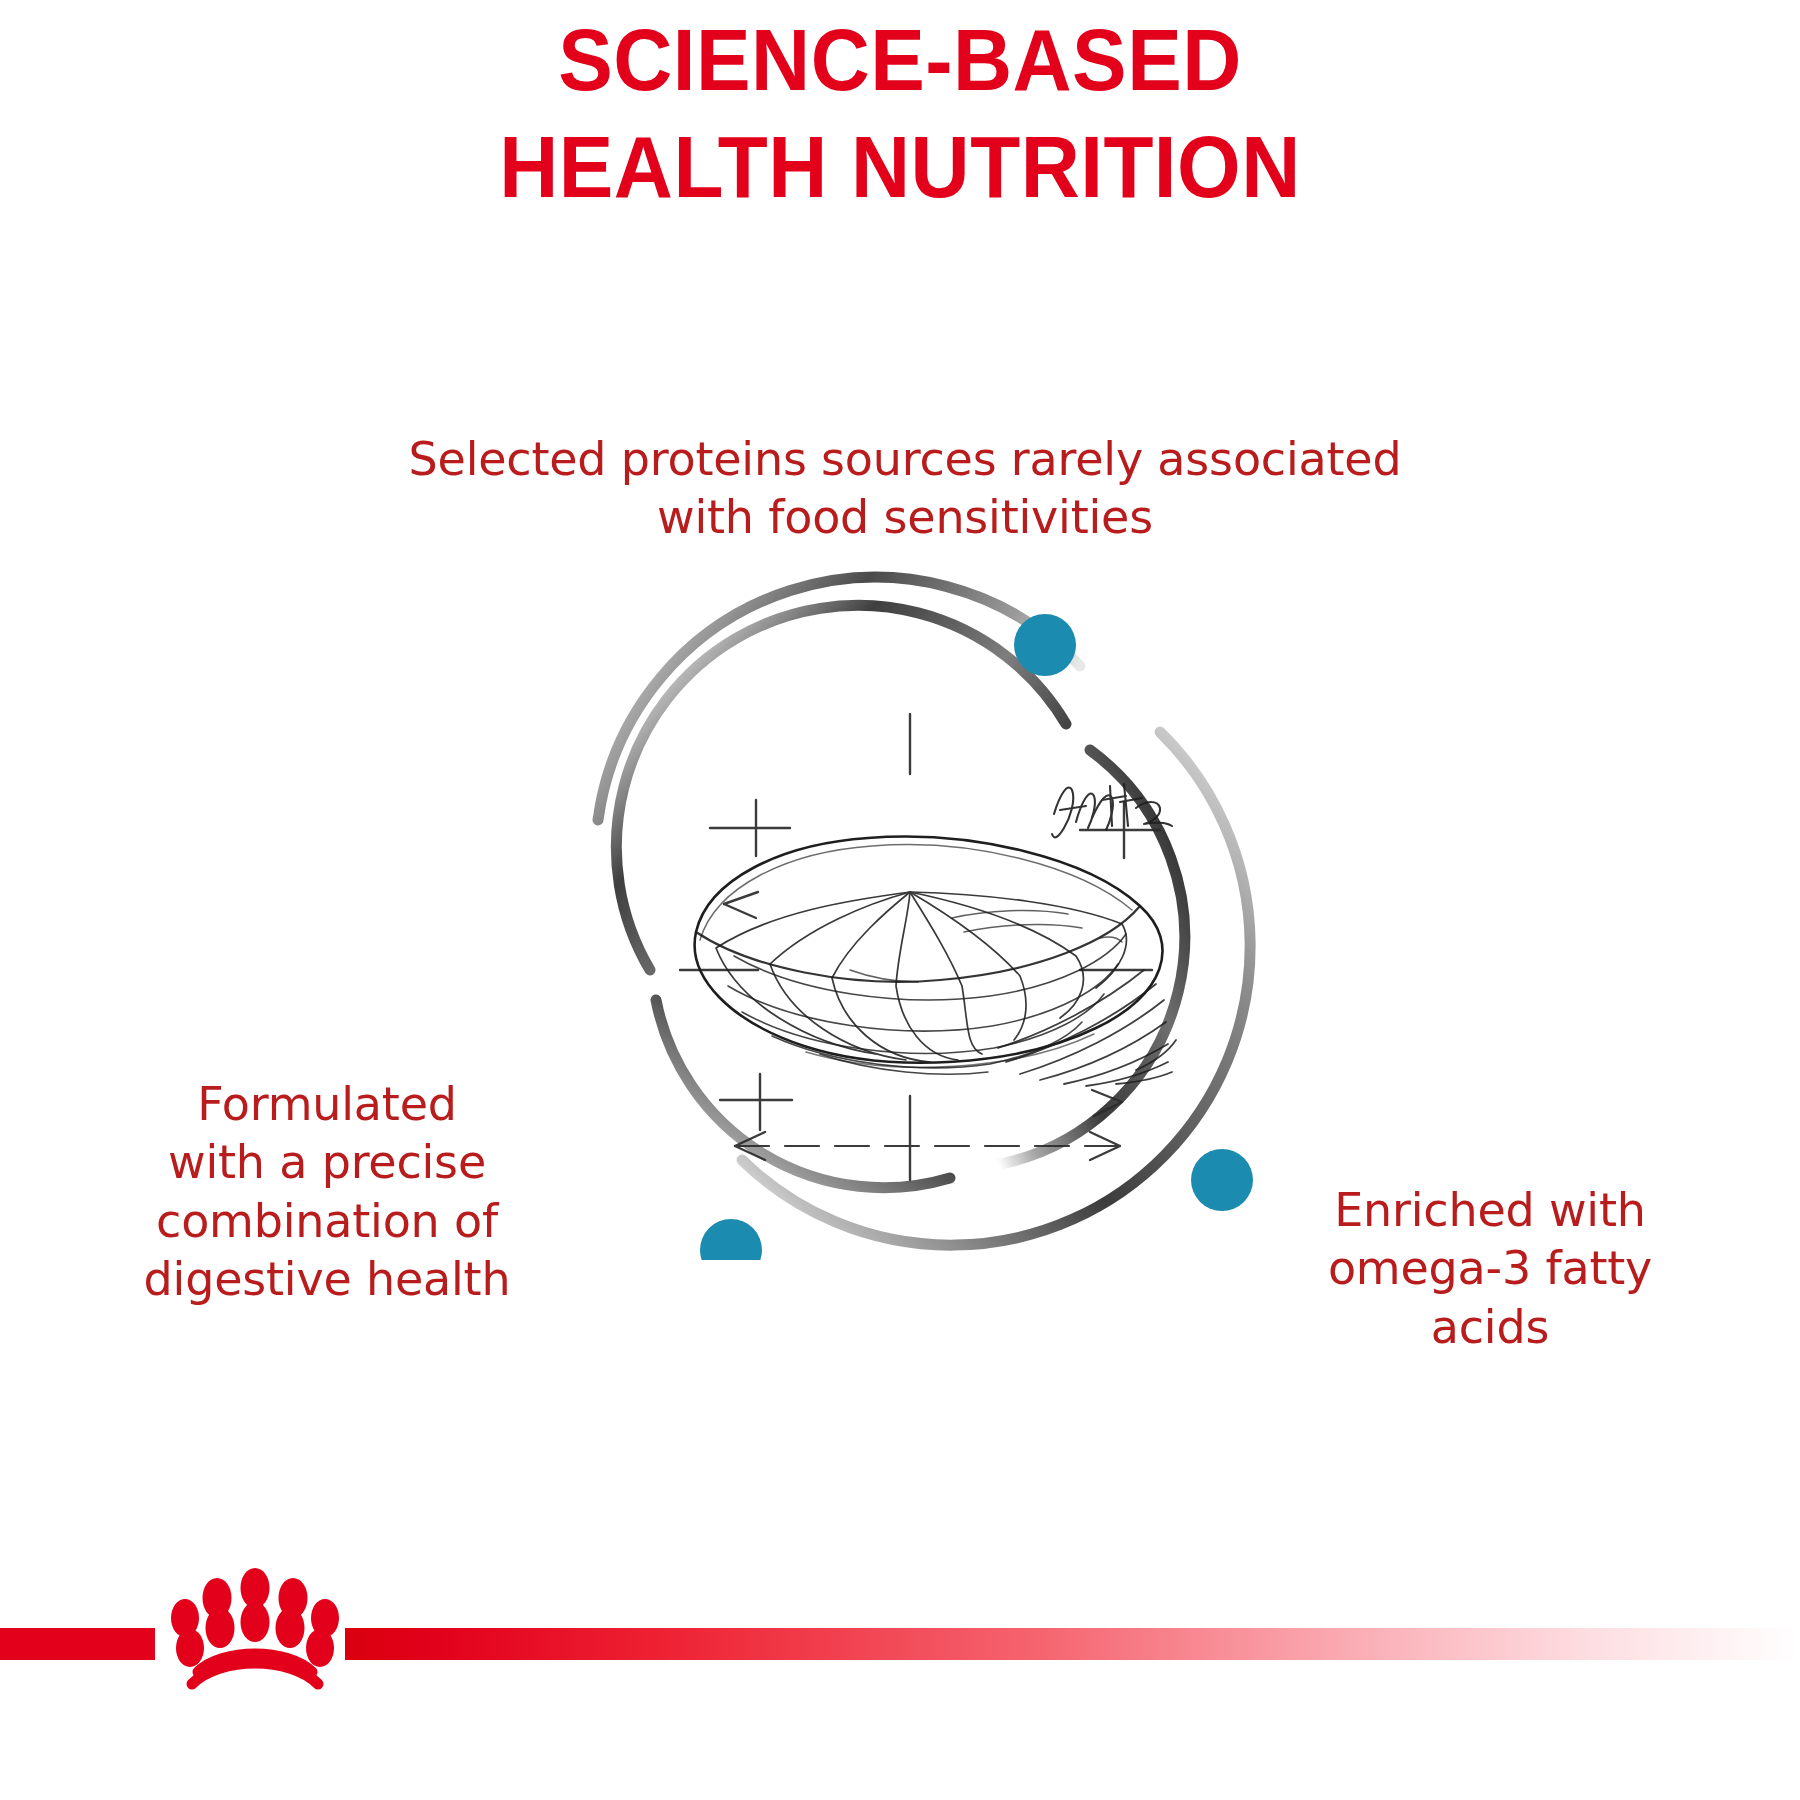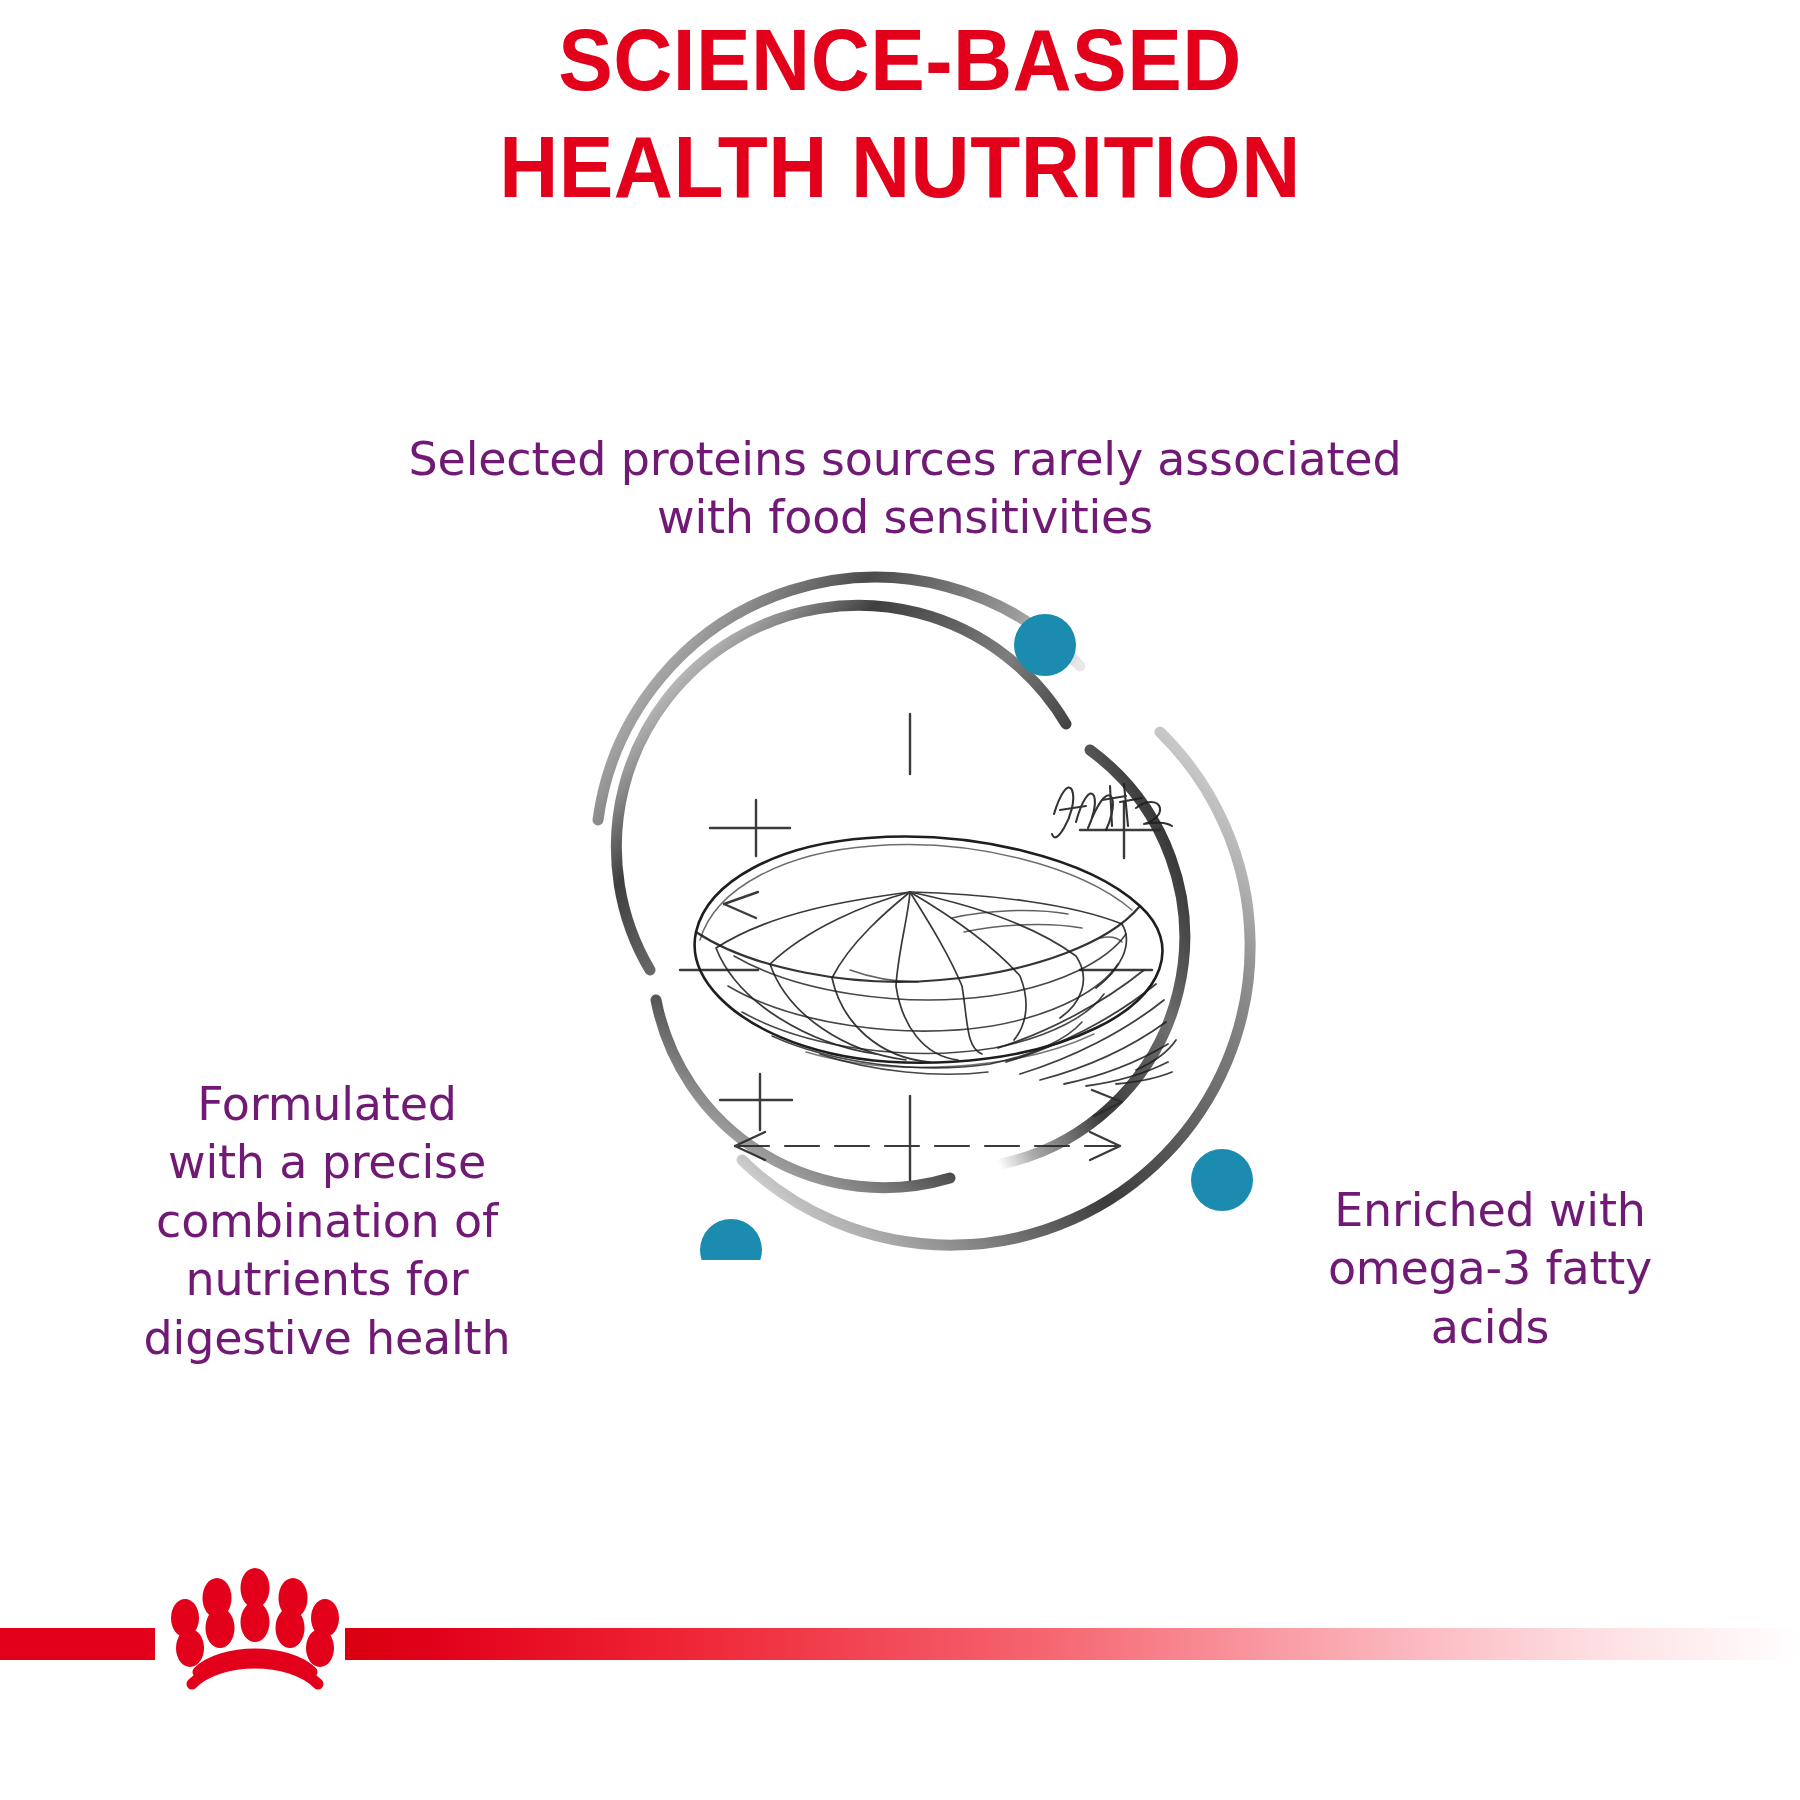--- a/index.html
+++ b/index.html
@@ -32,21 +32,21 @@
     line-height: 1.22;
     letter-spacing: 0.5px;
     transform: scaleX(0.93);
     transform-origin: center top;
   }
   .headline .hl-line { display: block; white-space: nowrap; }
 
   
   .feature-text {
     position: absolute;
-    color: #701a75;
+    color: #b91c1c;
     font-family: "DejaVu Sans", "Liberation Sans", sans-serif;
     font-weight: 400;
     font-size: 46px;
     line-height: 1.27;
     text-align: center;
     letter-spacing: -0.2px;
   }
   .feature-text.top {
     left: 400px;
     top: 430px;
@@ -120,21 +120,20 @@
 
   <div class="feature-text top">
     <span>Selected proteins sources rarely associated</span>
     <span>with food sensitivities</span>
   </div>
 
   <div class="feature-text left">
     <span>Formulated</span>
     <span>with a precise</span>
     <span>combination of</span>
-    <span>nutrients for</span>
     <span>digestive health</span>
   </div>
 
   <div class="feature-text right">
     <span>Enriched with</span>
     <span>omega-3 fatty</span>
     <span>acids</span>
   </div>
 
   <div id="graphic">

